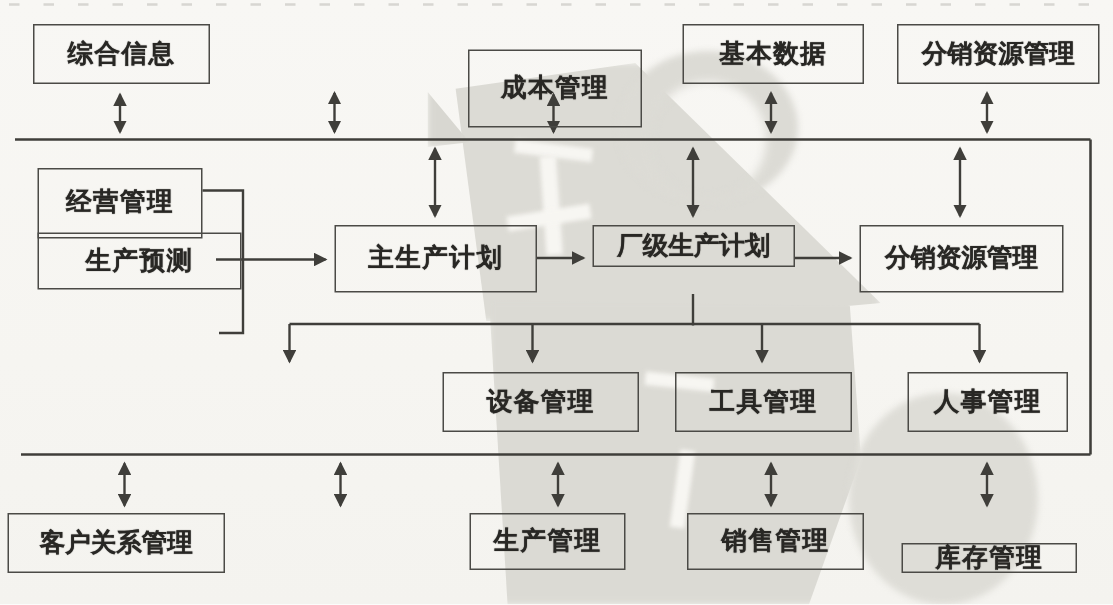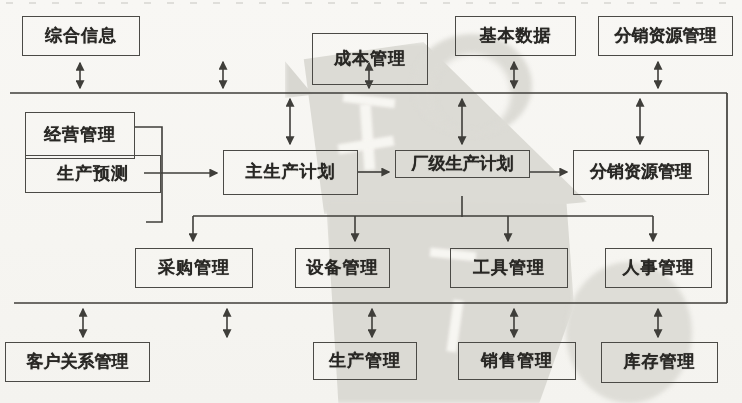--- a/index.html
+++ b/index.html
@@ -115,39 +115,36 @@
   <div class="node" style="left:223px;top:150px;width:135px;height:45px">
       <span>主生产计划</span>
     </div>
   <div class="node" style="left:395px;top:150px;width:135px;height:28px;letter-spacing:0">
       <span>厂级生产计划</span>
     </div>
   <div class="node" style="left:573px;top:150px;width:136px;height:45px;letter-spacing:0">
       <span>分销资源管理</span>
     </div>
 
-  <div class="node" style="left:135px;top:248px;width:118px;height:40px">
-      <span>采购管理</span>
-    </div>
-  <div class="node" style="left:295px;top:248px;width:95px;height:40px">
+  <div class="node" style="left:295px;top:248px;width:131px;height:40px">
       <span>设备管理</span>
     </div>
   <div class="node" style="left:450px;top:248px;width:118px;height:40px">
       <span>工具管理</span>
     </div>
   <div class="node" style="left:605px;top:248px;width:107px;height:40px">
       <span>人事管理</span>
     </div>
 
   <div class="node" style="left:5px;top:342px;width:145px;height:40px;letter-spacing:0">
       <span>客户关系管理</span>
     </div>
   <div class="node" style="left:313px;top:342px;width:104px;height:38px">
       <span>生产管理</span>
     </div>
   <div class="node" style="left:458px;top:342px;width:118px;height:38px">
       <span>销售管理</span>
     </div>
-  <div class="node" style="left:601px;top:342px;width:117px;height:41px">
+  <div class="node" style="left:601px;top:362px;width:117px;height:20px">
       <span>库存管理</span>
     </div>
 
 </div>
 
 </body></html>

